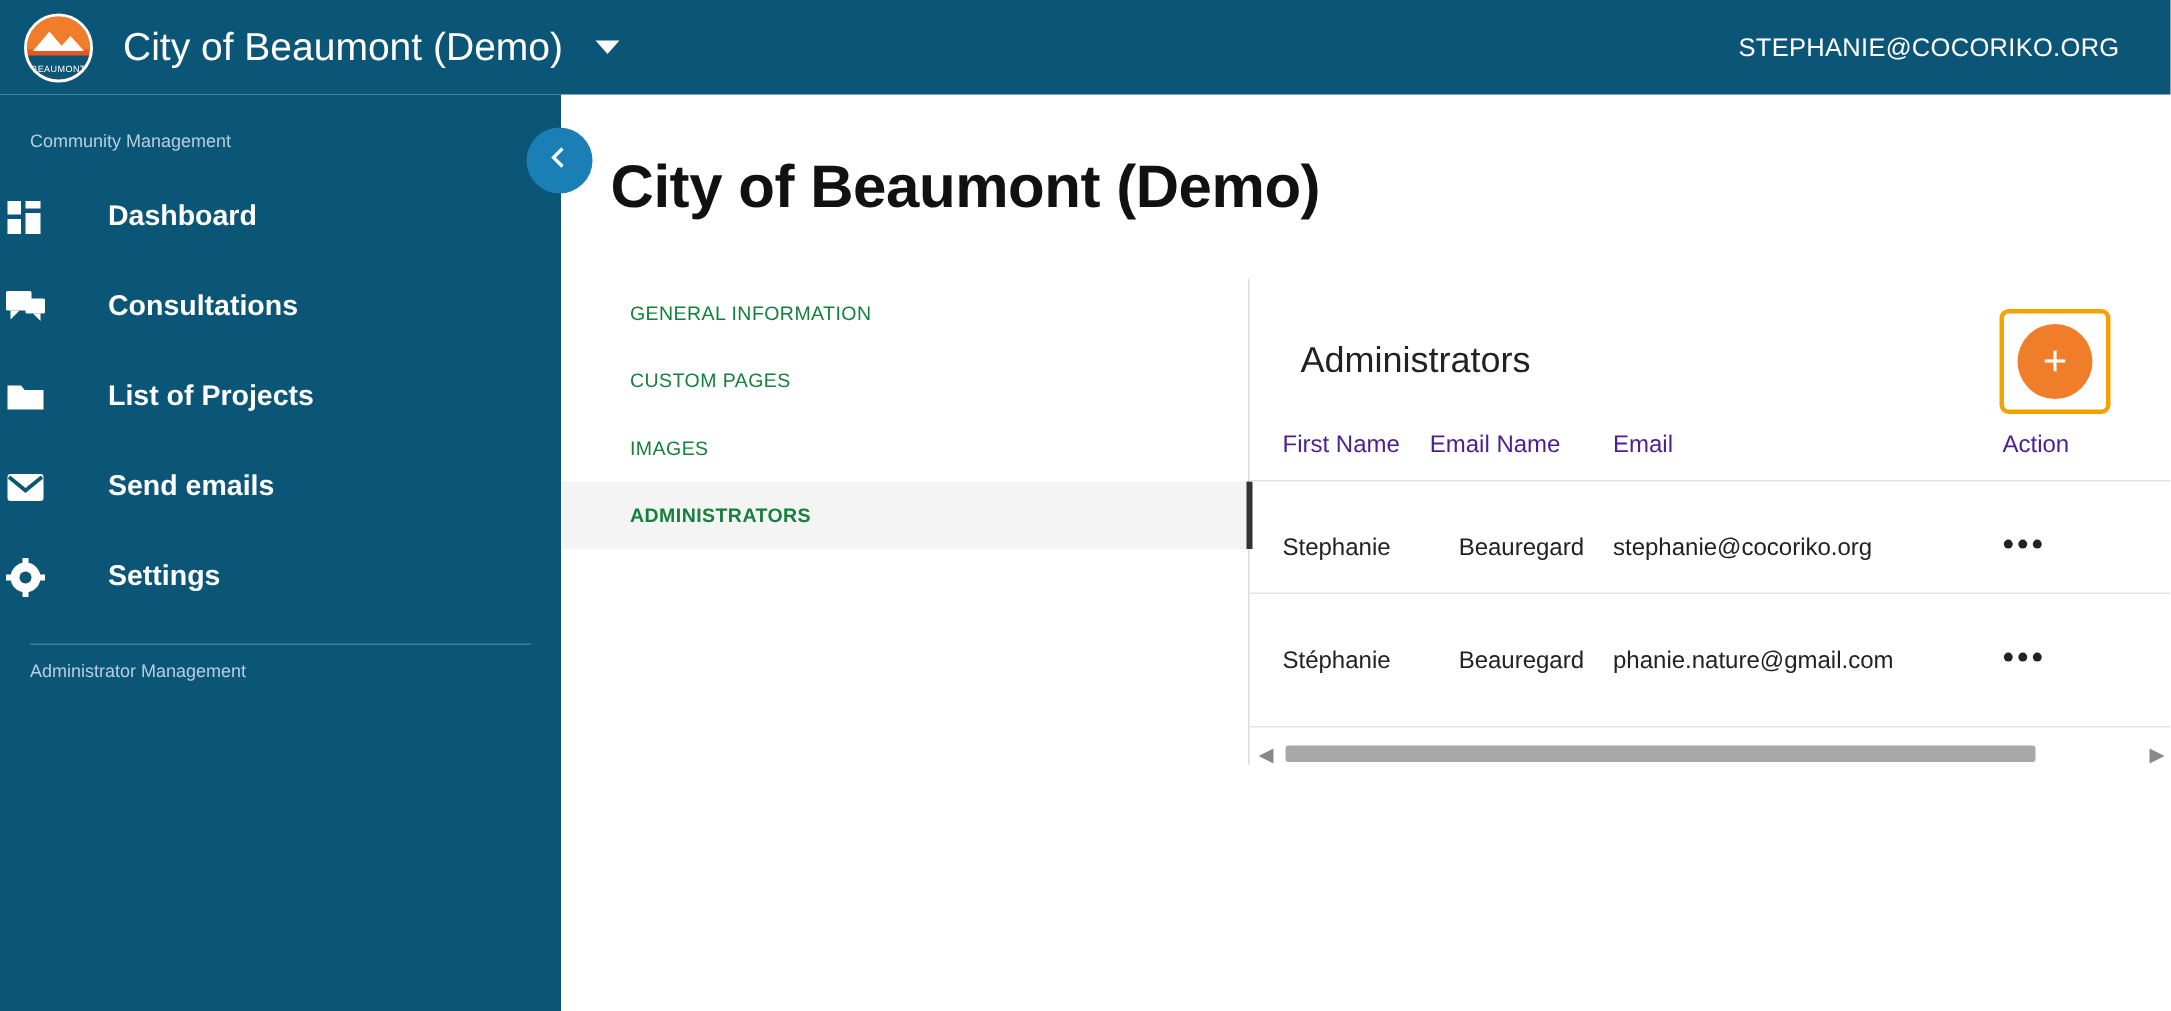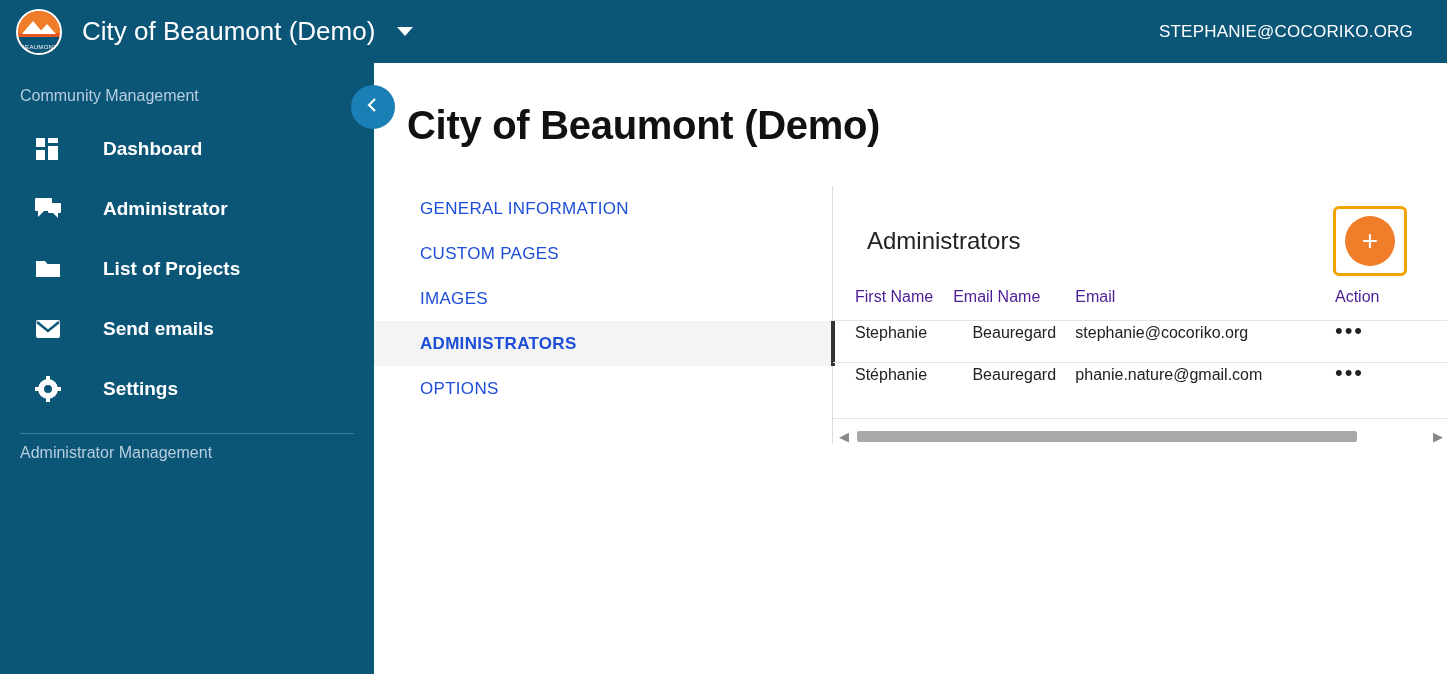--- a/index.html
+++ b/index.html
@@ -98,28 +98,28 @@
     top: 63px; left: 0;
     width: 374px;
     height: 611px;
     background: #0b5577;
     color: #ffffff;
     padding-top: 14px;
     z-index: 20;
   }
   .side-section {
     color: #b7cede;
-    font-size: 16px;
+    font-size: 12px;
     padding: 10px 0 14px 20px;
   }
   .side-item {
     display: flex;
     align-items: center;
     height: 60px;
-    padding-left: 35px;
+    padding-left: 4px;
     cursor: pointer;
   }
   .side-item .ico {
     width: 36px;
     flex: none;
     display: flex;
     align-items: center;
     color: #ffffff;
   }
   .side-item .lbl {
@@ -179,22 +179,22 @@
     width: 459px;
     border-right: 1px solid #dcdcdc;
     padding-top: 0;
     flex: none;
   }
   .vtab {
     height: 45px;
     display: flex;
     align-items: center;
     padding-left: 46px;
-    font-size: 17px;
-    color: #1d4ed8;
+    font-size: 13px;
+    color: #15803d;
     letter-spacing: .3px;
     cursor: pointer;
     position: relative;
   }
   .vtab.active {
     background: #f4f4f4;
     font-weight: bold;
   }
   .vtab.active::after {
     content: "";
@@ -255,21 +255,21 @@
     text-align: left;
     font-weight: normal;
     font-size: 16px;
     color: #4c1d95;
     padding: 10px 0 14px 0;
     vertical-align: top;
   }
   table.admins td {
     font-size: 16px;
     color: #222222;
-    padding: 3px 0 20px 0;
+    padding: 36px 0 20px 0;
     border-top: 1px solid #e3e3e3;
   }
   .col-first  { width: 118px; padding-left: 22px !important; }
   .col-last   { width: 120px; text-align: center; }
   .col-email  { width: 255px; }
   .col-action { width: 110px; }
   .dots {
     letter-spacing: 2px;
     font-size: 22px;
     line-height: 10px;
@@ -351,21 +351,21 @@
 
   <div class="side-item">
     <span class="ico">
       <svg width="26" height="24" viewBox="0 0 26 24">
           <rect x="0" y="1" width="17" height="13" rx="1" fill="#fff"></rect>
           <polygon points="3,14 3,20 9,14" fill="#fff"></polygon>
           <rect x="13" y="6" width="13" height="10" rx="1" fill="#fff"></rect>
           <polygon points="23,16 23,21 18,16" fill="#fff"></polygon>
         </svg>
     </span>
-    <span class="lbl">Administrator</span>
+    <span class="lbl">Consultations</span>
   </div>
 
   <div class="side-item">
     <span class="ico">
       <svg width="26" height="22" viewBox="0 0 26 22">
           <path d="M1 3 h9 l2.5 3 H25 v13 H1 Z" fill="#fff"></path>
         </svg>
     </span>
     <span class="lbl">List of Projects</span>
   </div>
@@ -416,21 +416,20 @@
 
   <div class="page-title">City of Beaumont (Demo)</div>
 
   <div class="content-row">
 
     <div class="vtabs">
       <div class="vtab">GENERAL INFORMATION</div>
       <div class="vtab">CUSTOM PAGES</div>
       <div class="vtab">IMAGES</div>
       <div class="vtab active">ADMINISTRATORS</div>
-      <div class="vtab">OPTIONS</div>
     </div>
 
     <div class="card">
       <div class="card-head">
         <div class="card-title">Administrators</div>
         <div class="add-btn-wrap">
           <button class="add-btn">+</button>
         </div>
       </div>
 

